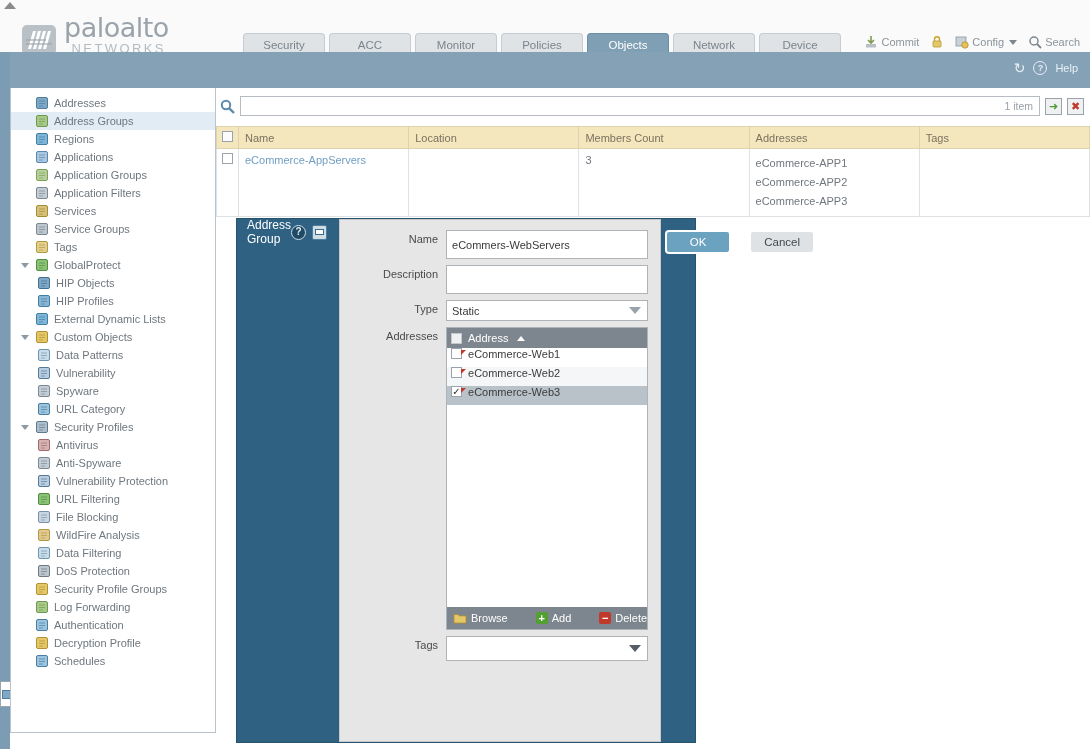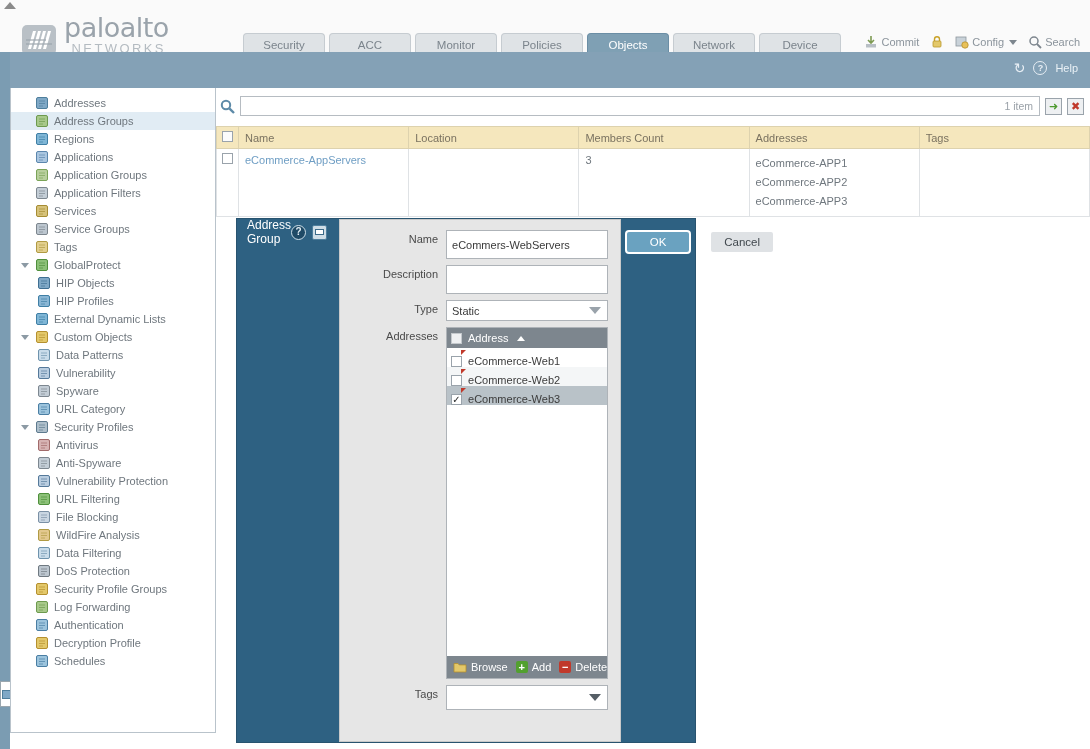--- a/index.html
+++ b/index.html
@@ -198,49 +198,49 @@
   }
   .selcaret {
     width:0;height:0;border-left:6px solid transparent;border-right:6px solid transparent;
     border-top:7px solid #9aa3ab; margin-right:4px;
   }
   .selcaret.dark { border-top-color:#555e66; }
 
   
   .listbox {
     flex:1; border:1px solid #aeb3b8; background:#ffffff;
-    height:352px; display:flex; flex-direction:column;
+    height:303px; display:flex; flex-direction:column;
   }
   .list-head {
     height:20px; background:#7d868e; display:flex; align-items:center;
     color:#ffffff; font-size:11px; padding-left:4px; gap:6px;
   }
   .list-head .gridcb { border-color:#c3c8cc; background:#eef0f2; }
   .sortcaret {
     width:0;height:0;border-left:4px solid transparent;border-right:4px solid transparent;
     border-bottom:5px solid #ffffff; margin-left:3px;
   }
   .list-rows { flex:1; background:#ffffff; overflow:hidden; }
   .lrow {
-    height:19px; display:flex; align-items:flex-end; gap:6px; padding-left:4px;
+    height:19px; display:flex; align-items:flex-start; gap:6px; padding-left:4px;
     font-size:11px; color:#3c3c3c; position:relative; cursor:pointer;
   }
   .lrow.alt { background:#f4f6f7; }
   .lrow.sel { background:#b9c2c8; }
   .lcb {
     width:11px;height:11px;border:1px solid #9aa3ab;background:#fff;
     display:flex;align-items:center;justify-content:center;position:relative;flex:0 0 auto;
   }
   .lcb .mark { color:#2a2a2a; font-size:10px; line-height:1; }
   .redflag {
     position:absolute; left:14px; top:2px; width:0;height:0;
     border-top:5px solid #c0392b; border-right:5px solid transparent;
   }
   .list-foot {
-    height:22px; background:#7d868e; display:flex; align-items:center; gap:8px;
+    height:22px; background:#7d868e; display:flex; align-items:center; gap:28px;
     padding-left:6px; color:#ffffff; font-size:11px;
   }
   .foot-btn { display:flex; align-items:center; gap:4px; cursor:pointer; }
   .plus-ic {
     width:12px;height:12px;border-radius:2px;background:#52a02f;color:#fff;
     font-size:11px; font-weight:bold; display:flex;align-items:center;justify-content:center;line-height:1;
   }
   .minus-ic {
     width:12px;height:12px;border-radius:2px;background:#c0392b;color:#fff;
     font-size:11px; font-weight:bold; display:flex;align-items:center;justify-content:center;line-height:1;

